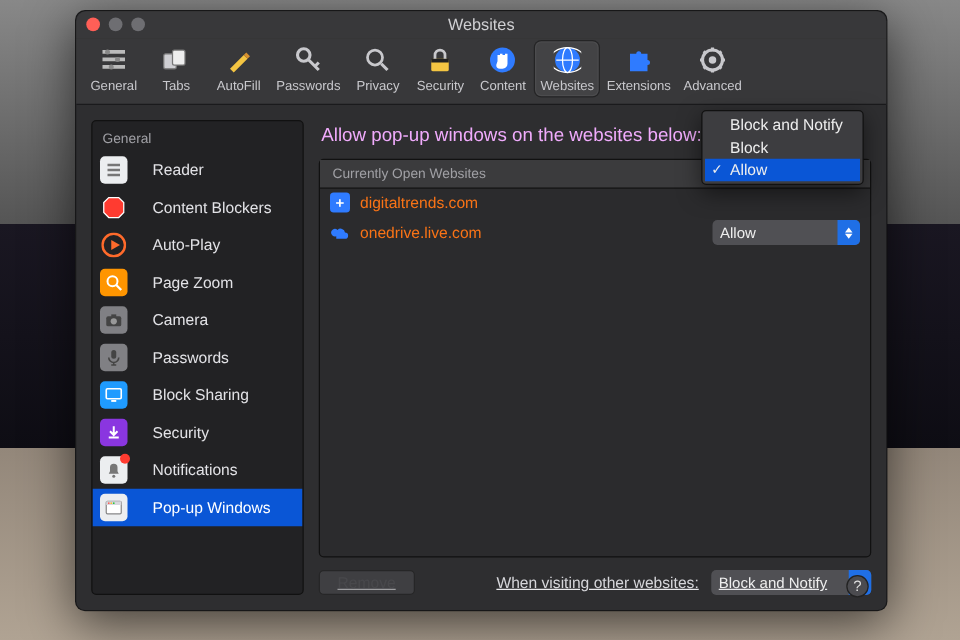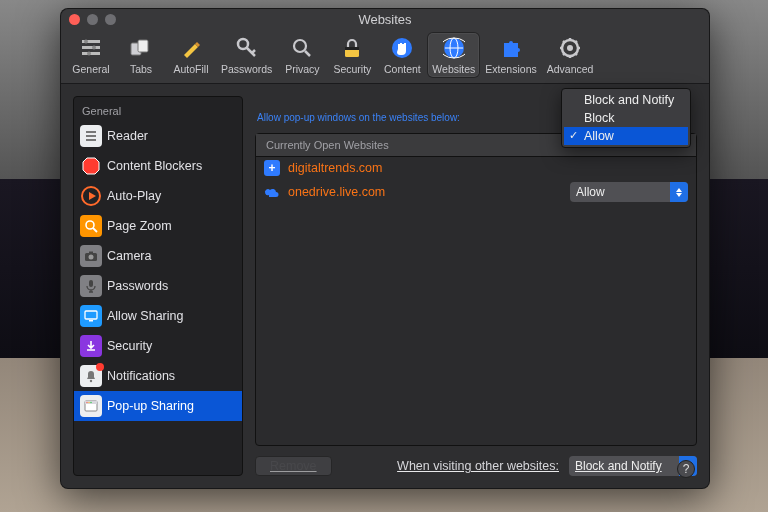--- a/index.html
+++ b/index.html
@@ -92,21 +92,21 @@
     height: 380px;
     overflow: hidden;
   }
   .sidebar-head {
     color: var(--fg-dim);
     font-size: 11px;
     padding: 4px 8px 4px 8px;
   }
   .sb-item {
     display: flex; align-items: center;
-    gap: 5px;
+    gap: 20px;
     padding: 4px 6px;
     margin: 0;
     font-size: 12.5px;
     color: #e2e2e6;
   }
   .sb-item.selected {
     background: var(--bg-selected);
     color: #fff;
   }
   .sb-icon {
@@ -115,23 +115,23 @@
     font-size: 13px;
     flex-shrink: 0;
     position: relative;
   }
   .main {
     flex: 1;
     display: flex; flex-direction: column;
     position: relative;
   }
   .main-heading {
-    font-size: 10px;
-    color: #3b82f6;
-    margin: 16px 0 10px 2px;
+    font-size: 15px;
+    color: #f0abfc;
+    margin: 4px 0 10px 2px;
   }
   .table-panel {
     flex: 1;
     background: var(--bg-panel);
     border: 1px solid #111;
     border-radius: 4px;
     display: flex; flex-direction: column;
     overflow: visible;
     height: 300px;
   }
@@ -420,21 +420,21 @@
         <span>Passwords</span>
       </div>
 
       <div class="sb-item">
         <div class="sb-icon" style="background:#1f9bff">
           <svg width="14" height="14" viewBox="0 0 14 14">
               <rect x="1" y="2" width="12" height="8" rx="1" fill="none" stroke="#fff" stroke-width="1.3"></rect>
               <rect x="5" y="11" width="4" height="1.5" fill="#fff"></rect>
             </svg>
         </div>
-        <span>Allow Sharing</span>
+        <span>Block Sharing</span>
       </div>
 
 
       <div class="sb-item">
         <div class="sb-icon" style="background:#8a36e0">
           <svg width="14" height="14" viewBox="0 0 14 14">
               <path d="M7 2 v6 M4 6 l3 3 l3 -3 M3 11 h8" stroke="#fff" stroke-width="1.6" fill="none"></path>
             </svg>
         </div>
         <span>Security</span>
@@ -454,21 +454,21 @@
       <div class="sb-item selected">
         <div class="sb-icon" style="background:#eceef0">
           <svg width="14" height="14" viewBox="0 0 14 14">
               <rect x="1" y="2" width="12" height="10" rx="1" fill="#fff" stroke="#888"></rect>
               <rect x="1" y="2" width="12" height="3" fill="#d8d8de"></rect>
               <circle cx="3" cy="3.5" r="0.7" fill="#ff5f57"></circle>
               <circle cx="5" cy="3.5" r="0.7" fill="#febc2e"></circle>
               <circle cx="7" cy="3.5" r="0.7" fill="#28c840"></circle>
             </svg>
         </div>
-        <span>Pop-up Sharing</span>
+        <span>Pop-up Windows</span>
       </div>
     </div>
 
     <div class="main">
       <div class="main-heading">Allow pop-up windows on the websites below:</div>
 
       <div class="table-panel">
         <div class="table-header">Currently Open Websites</div>
 
         <div class="row">

